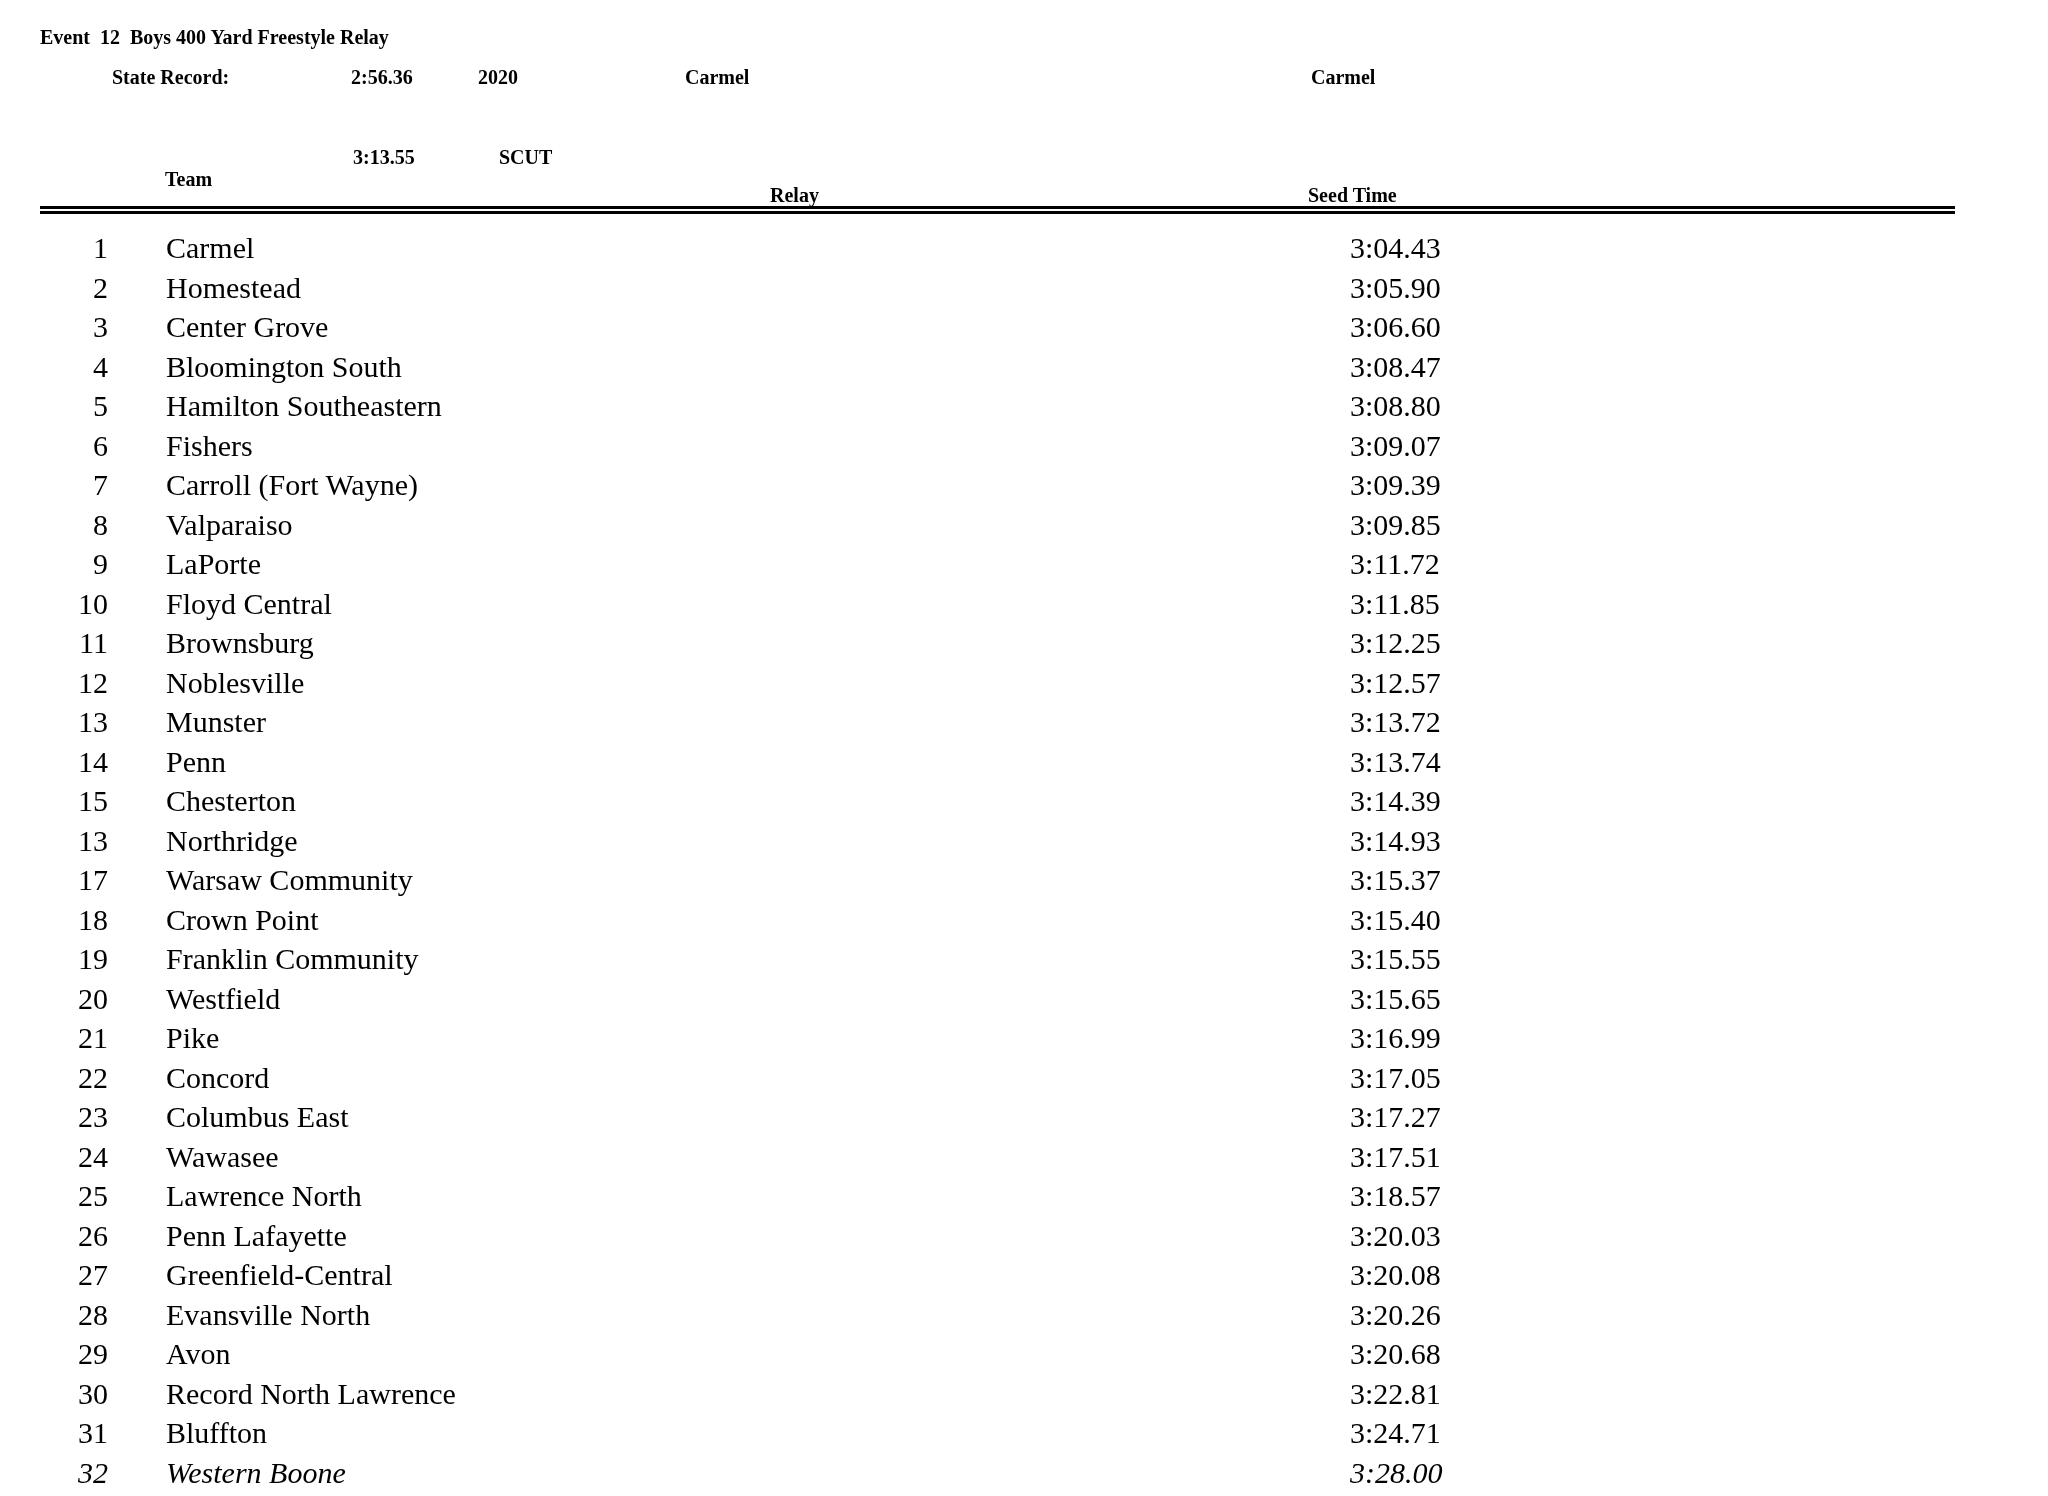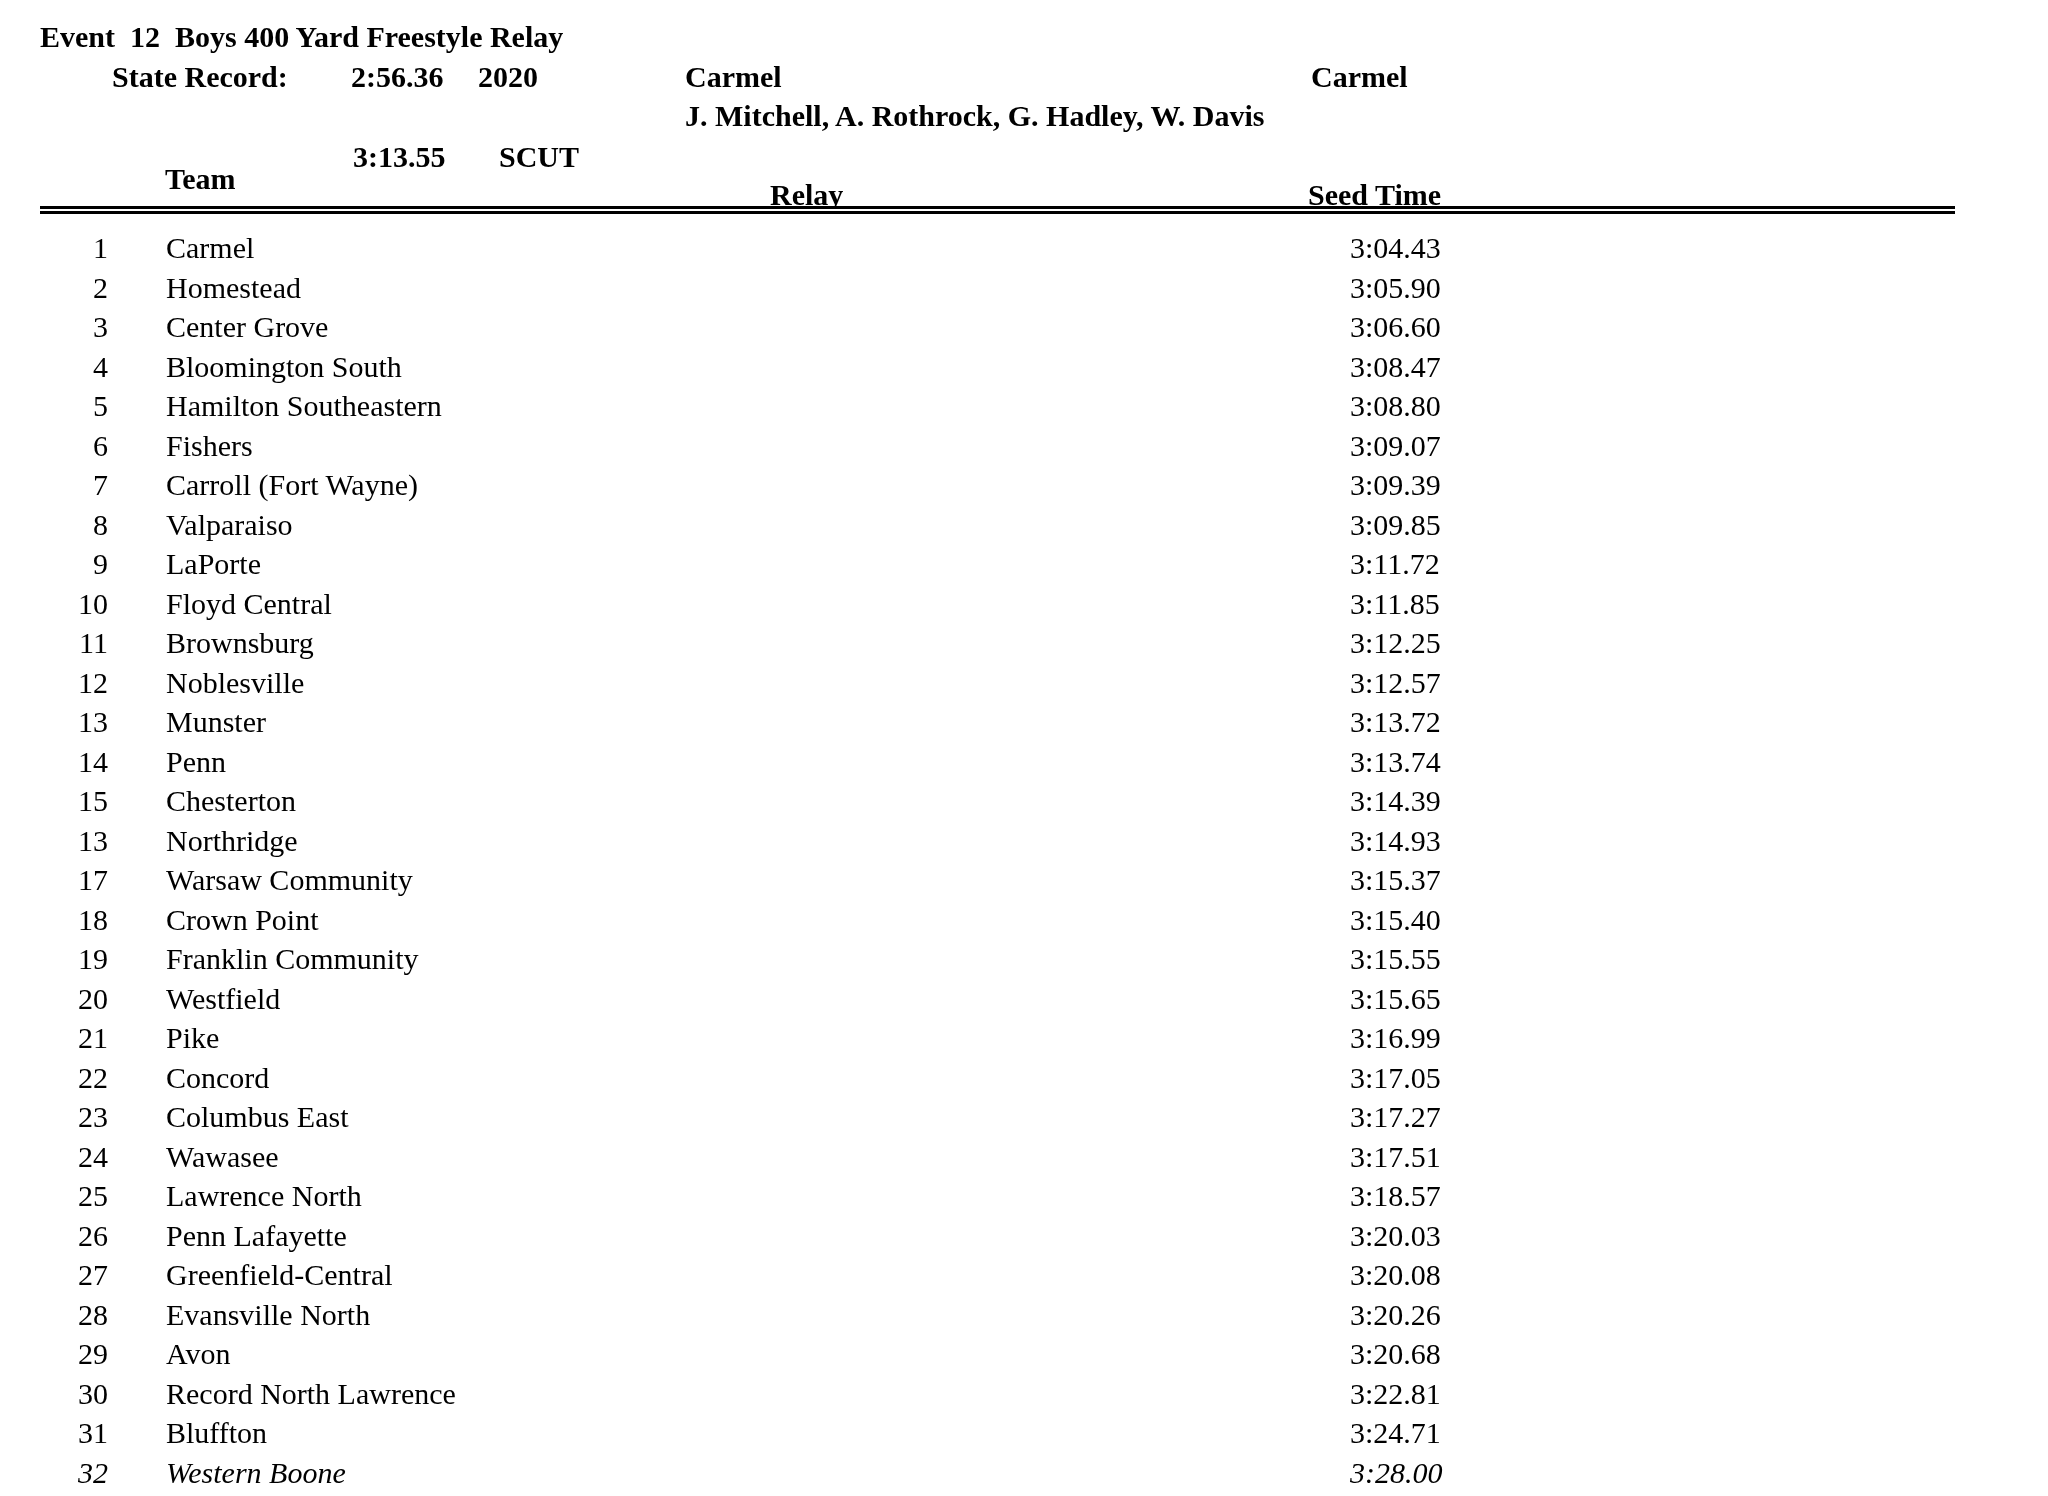--- a/index.html
+++ b/index.html
@@ -10,21 +10,21 @@
     color: #000000;
     overflow: hidden;
   }
   .page {
     position: relative;
     width: 2048px; height: 1496px;
     background: #ffffff;
   }
   .abs { position: absolute; white-space: pre; }
   .b { font-weight: bold; }
-  .fs { font-size: 30px; line-height: 34px; }
+  .fs { font-size: 20px; line-height: 34px; }
   
   .title-line   { top: 20px;  left: 40px;  }
   .lbl-record   { top: 60px;  left: 112px; }
   .rec-time     { top: 60px;  left: 351px; }
   .rec-year     { top: 60px;  left: 478px; }
   .rec-team     { top: 60px;  left: 685px; }
   .rec-team-r   { top: 60px;  left: 1311px;}
   .rec-holders  { top: 99px;  left: 685px; }
   .cut-time     { top: 140px; left: 353px; }
   .cut-label    { top: 140px; left: 499px; }
@@ -59,21 +59,20 @@
 <div class="page">
 
   <div class="abs fs b title-line">Event  12  Boys 400 Yard Freestyle Relay</div>
 
   <span class="abs fs b lbl-record">State Record:</span>
   <span class="abs fs b rec-time">2:56.36</span>
   <span class="abs fs b rec-year">2020</span>
   <span class="abs fs b rec-team">Carmel</span>
   <span class="abs fs b rec-team-r">Carmel</span>
 
-  <span class="abs fs b rec-holders">J. Mitchell, A. Rothrock, G. Hadley, W. Davis</span>
 
   <span class="abs fs b cut-time">3:13.55</span>
   <span class="abs fs b cut-label">SCUT</span>
 
   <span class="abs fs b col-team">Team</span>
   <span class="abs fs b col-relay">Relay</span>
   <span class="abs fs b col-seed">Seed Time</span>
 
   <div class="rule"></div>
 

